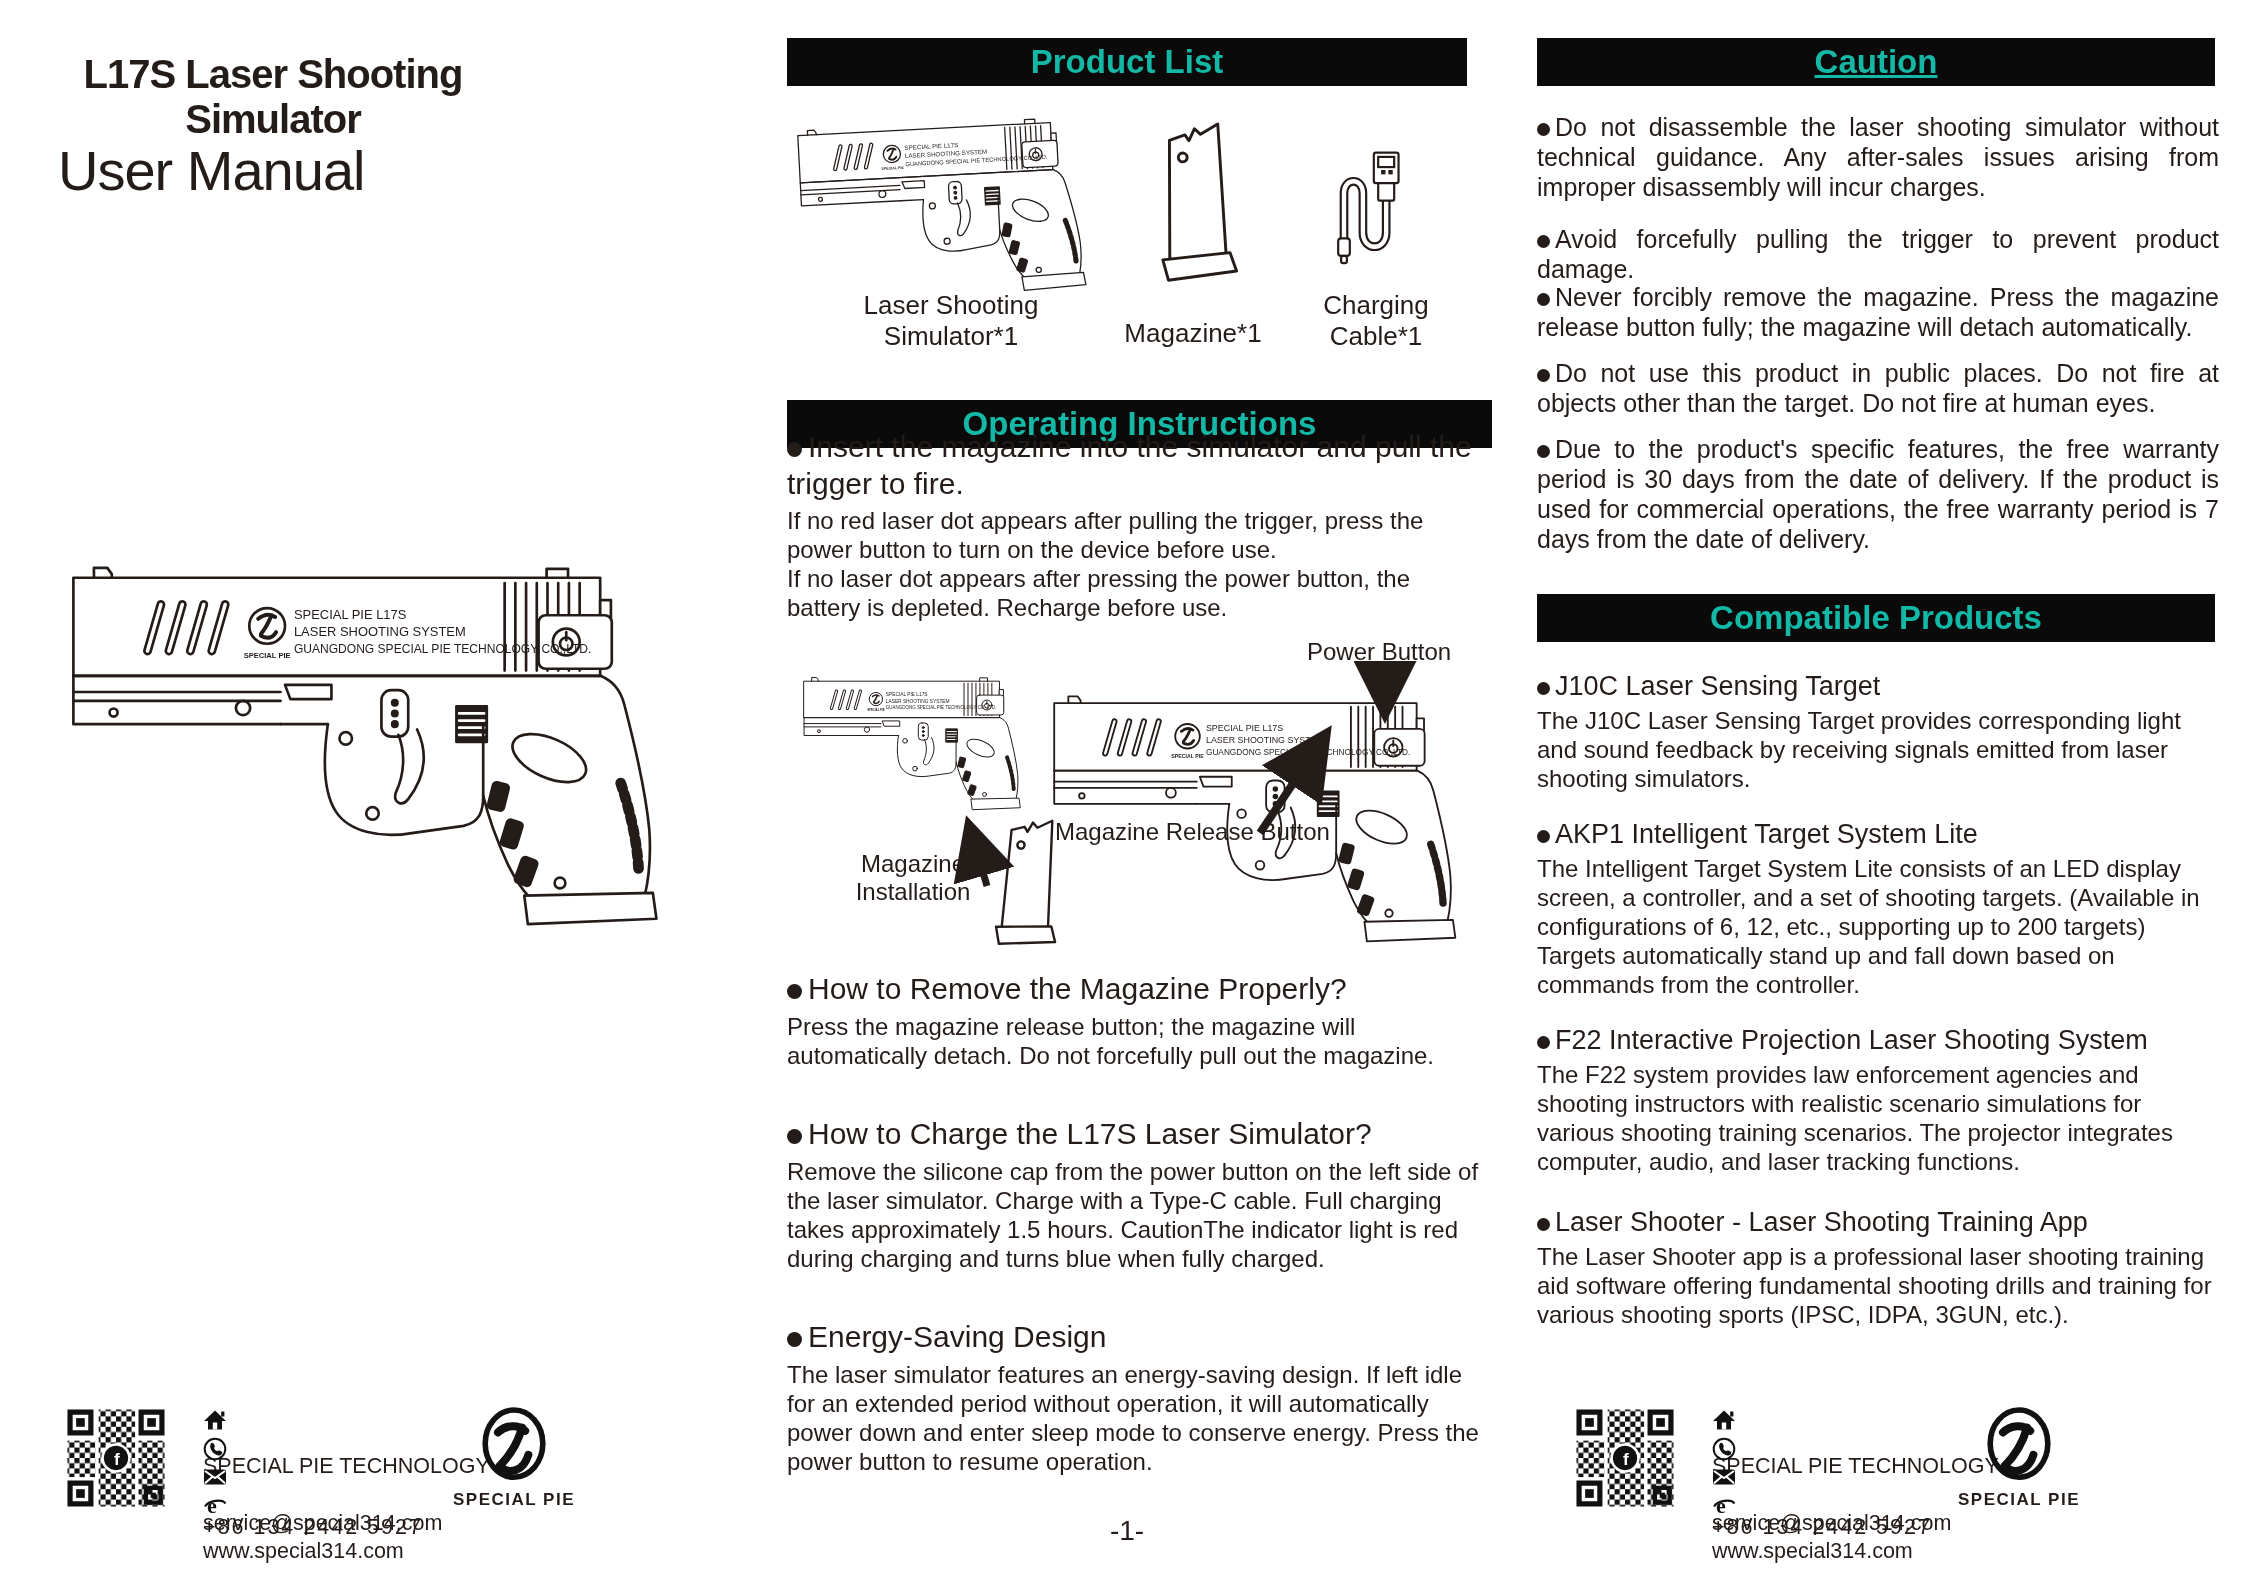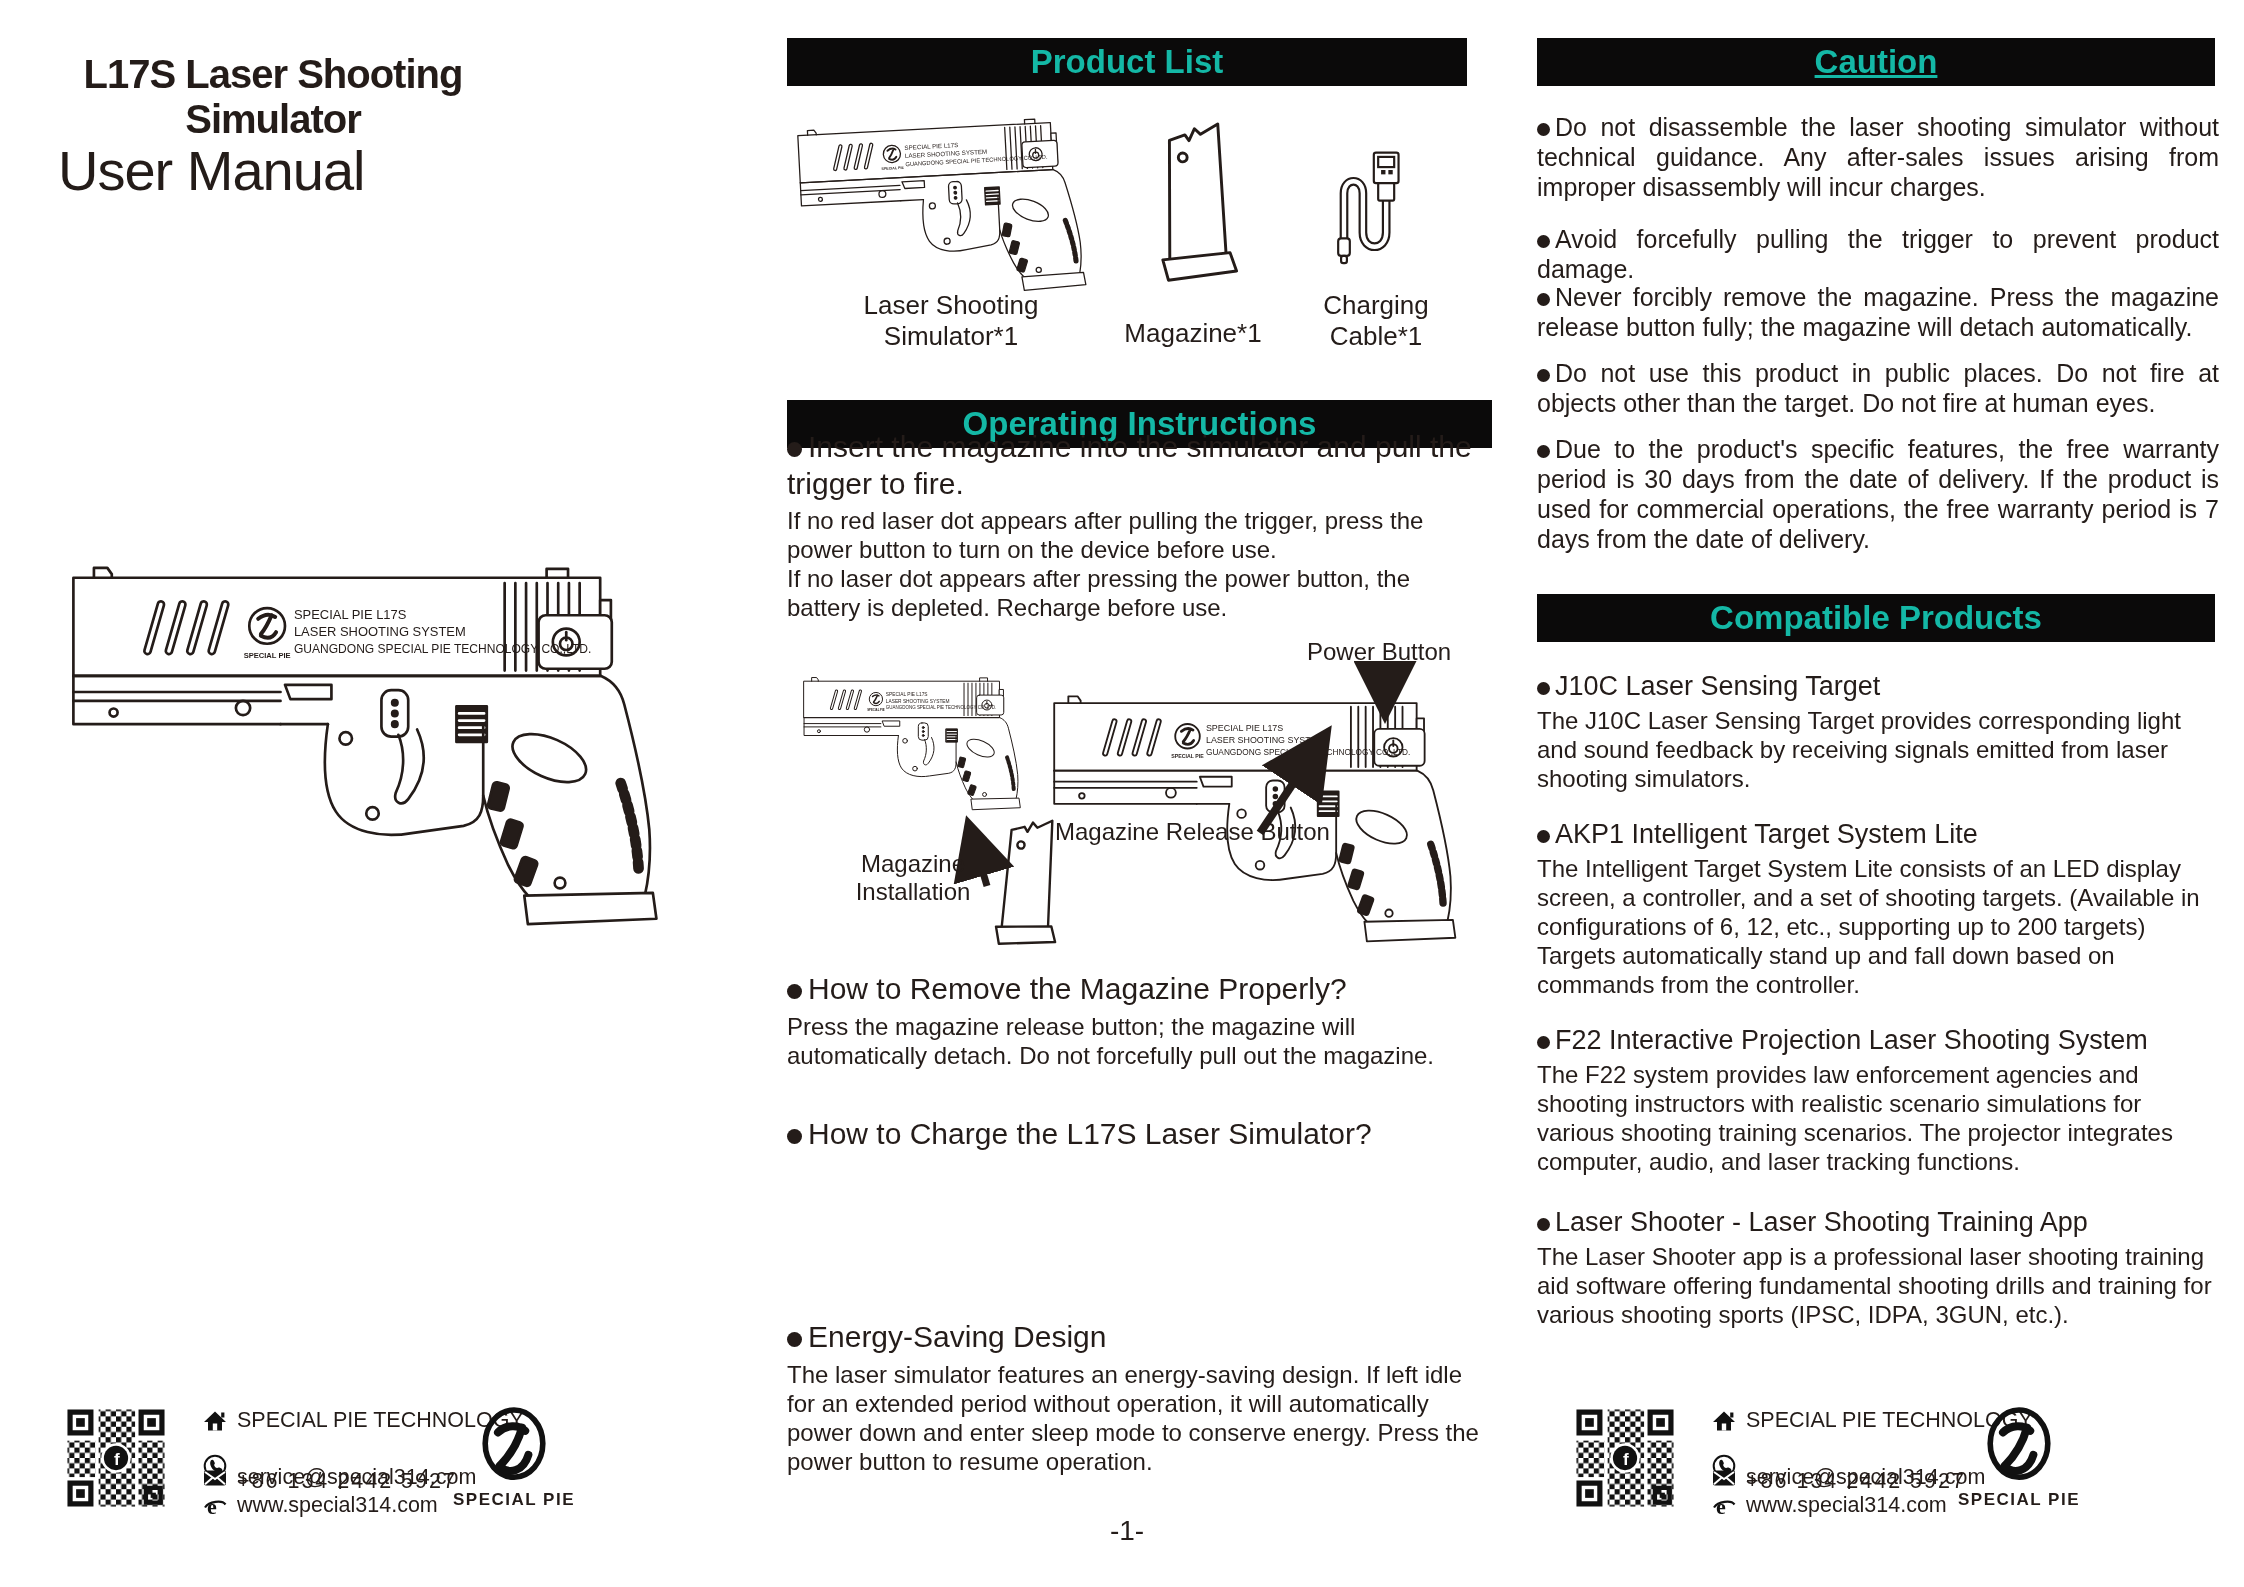--- a/index.html
+++ b/index.html
@@ -12,21 +12,21 @@
   .t2{font-weight:normal;font-size:56px;letter-spacing:-1px;text-align:left;margin-top:-4px;}
   .body{font-size:24px;line-height:29px;}
   .bodyr{font-size:25px;line-height:30px;text-align:justify;}
   .h-mid{font-size:30px;line-height:37px;}
   .h-item{font-size:27px;line-height:32px;}
   .dot{display:inline-block;background:#241c19;border-radius:50%;}
   .d15{width:15px;height:15px;margin-right:6px;}
   .d13{width:13px;height:13px;margin-right:5px;}
   .cap{font-size:26px;text-align:center;}
   .dlabel{font-size:24px;}
-  .contact-row{position:absolute;display:flex;align-items:center;gap:10px;}
+  .contact-row{position:absolute;display:flex;align-items:flex-start;gap:22px;flex-direction:column;}
   .contact-row span{font-size:21.5px;}
   .phone span{letter-spacing:2px;margin-top:32px;}
   .brand{font-size:17px;font-weight:bold;letter-spacing:1.5px;text-align:center;}
   .pagenum{font-size:28px;text-align:center;}
   svg{display:block;}
 </style>
 </head>
 <body>
 
 <svg width="0" height="0" style="position:absolute">
@@ -281,20 +281,21 @@
   </div>
 
   <div class="abs h-mid" style="left:787px;top:970px;width:695px;">
     <span class="dot d15"></span><span>How to Remove the Magazine Properly?</span>
   </div>
   <div class="abs body" style="left:787px;top:1012px;width:692px;">Press the magazine release button; the magazine will automatically detach. Do not forcefully pull out the magazine.</div>
 
   <div class="abs h-mid" style="left:787px;top:1115px;width:695px;">
     <span class="dot d15"></span><span>How to Charge the L17S Laser Simulator?</span>
   </div>
+  <div class="abs body" style="left:787px;top:1157px;width:692px;">Remove the silicone cap from the power button on the left side of the laser simulator. Charge with a Type-C cable. Full charging takes approximately 1.5 hours. CautionThe indicator light is red during charging and turns blue when fully charged.</div>
 
   <div class="abs h-mid" style="left:787px;top:1318px;width:695px;">
     <span class="dot d15"></span><span>Energy-Saving Design</span>
   </div>
   <div class="abs body" style="left:787px;top:1360px;width:692px;">The laser simulator features an energy-saving design. If left idle for an extended period without operation, it will automatically power down and enter sleep mode to conserve energy. Press the power button to resume operation.</div>
 
   <div class="abs pagenum" style="left:787px;top:1515px;width:680px;">-1-</div>
 
   <div class="abs bar" style="left:1537px;top:38px;width:678px;text-decoration:underline;">
     <span>Caution</span>

